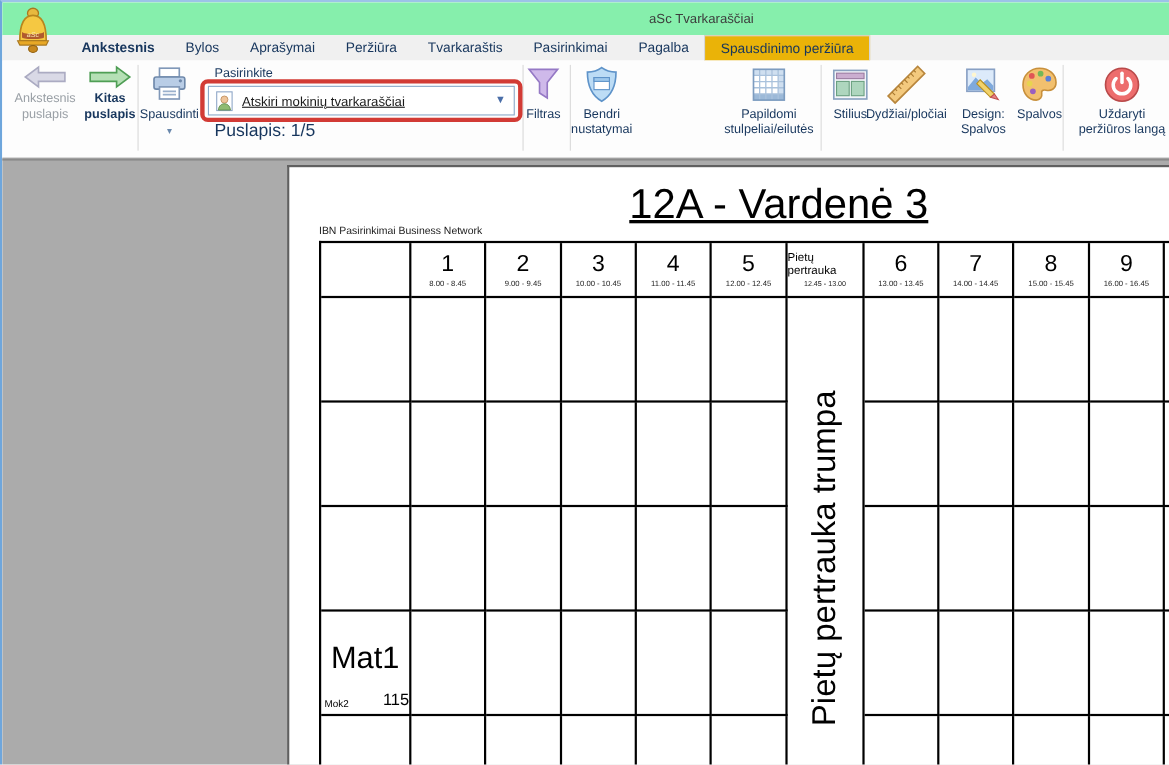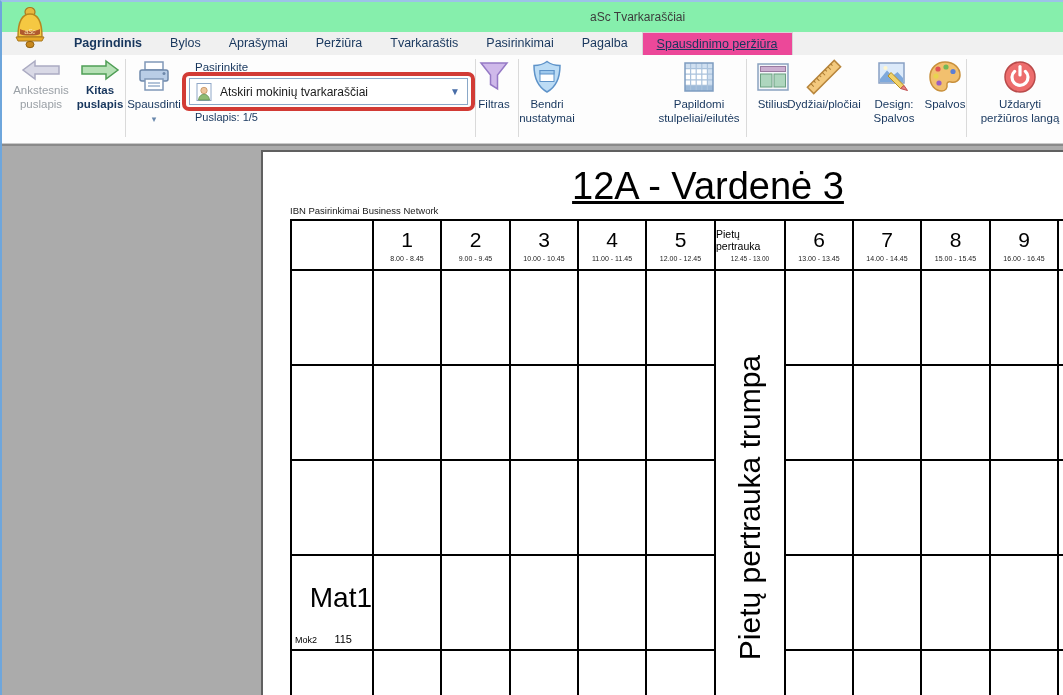--- a/index.html
+++ b/index.html
@@ -10,39 +10,39 @@
   
   .titlebar { position:absolute; left:0; top:0; width:100%; height:30px; background:#86efac; }
   .window-title { position:absolute; left:588px; top:8px; font-size:12px; color:#3c3c3c; }
   .logo { position:absolute; left:8px; top:3px; width:40px; height:46px; z-index:6; }
 
   
   .menubar { position:absolute; left:0; top:30px; width:100%; height:23px; background:#f0f0f0; }
   .tabs { position:absolute; left:58px; top:0; height:23px; display:flex; align-items:stretch; }
   .tab { padding:4px 14px 0 14px; font-size:12.5px; color:#17365d; white-space:nowrap; cursor:default; }
   .tab.bold { font-weight:bold; }
-  .tab.active { background:#ec4899; border:1px solid #d6d6d6; border-bottom:none;text-decoration:underline; }
+  .tab.active { background:#eab308; border:1px solid #d6d6d6; border-bottom:none; }
 
   
   .toolbar { position:absolute; left:0; top:53px; width:100%; height:89px; background:#fdfdfd;
              border-bottom:1px solid #c9c9c9; }
   .tbtn { position:absolute; top:4px; text-align:center; color:#17365d; font-size:11.5px; line-height:14px; }
   .tbtn .ic { display:block; margin:0 auto 2px auto; }
   .tbtn .lbl { display:block; }
   .tbtn.disabled { color:#9aa0a6; }
   .tbtn.bold .lbl { font-weight:bold; }
   .sep { position:absolute; top:4px; width:1px; height:78px; background:#dadada; }
   .mini-caret { color:#6a88ac; font-size:9px; display:block; margin-top:1px; }
 
   .select-label { position:absolute; left:193px; top:6px; font-size:11.5px; color:#17365d; }
   .combo { position:absolute; left:187px; top:23px; width:279px; height:27px; background:#fff;
            border:1px solid #8aa8c8; display:flex; align-items:center; padding:0 4px; }
-  .combo-text { font-size:12px; color:#1a1a1a; margin-left:6px; flex:1; white-space:nowrap; }
+  .combo-text { font-size:12px; color:#1a1a1a; margin-left:6px; flex:1; white-space:nowrap;text-decoration:underline; }
   .combo-arrow { color:#4a6ea8; font-size:10px; padding:0 3px; }
-  .page-label { position:absolute; left:193px; top:56px; font-size:11px; color:#17365d; }
+  .page-label { position:absolute; left:193px; top:56px; font-size:16px; color:#17365d; }
   .red-box { position:absolute; left:180px; top:17px; width:293px; height:39px;
              border:4px solid #d23b35; border-radius:7px; z-index:5; pointer-events:none; }
 
   
   .preview { position:absolute; left:0; top:142px; width:100%; height:553px; background:#ababab;
              border-top:2px solid #8a8a8a; overflow:hidden; }
   .paper { position:absolute; left:259px; top:4px; width:860px; height:760px; background:#fff;
            border-left:2px solid #606060; border-top:2px solid #606060; }
   .pp-title { position:absolute; left:140px; top:13px; width:610px; text-align:center;
               font-size:38px; color:#000;text-decoration:underline; }
@@ -54,43 +54,43 @@
          border-left:2px solid #000; border-top:2px solid #000; background:#fff; }
   .cell { border-right:2px solid #000; border-bottom:2px solid #000; position:relative; }
   .hcell { display:flex; flex-direction:column; align-items:center; justify-content:center; }
   .hnum { font-size:21px; color:#000; }
   .htime { font-size:7px; color:#222; margin-top:3px; }
   .lunch-h .hnum { font-size:10.5px; }
   .lunch-h .htime { font-size:6.5px; }
   .dcell { display:flex; align-items:center; justify-content:center; font-size:42px; color:#000; }
   .lunch-body { grid-column:7; grid-row:2 / span 5; display:flex; align-items:center; justify-content:center; }
   .vtext { writing-mode:vertical-rl; transform:rotate(180deg); font-size:30px; color:#000; white-space:nowrap; }
-  .lesson { display:flex; align-items:center; justify-content:flex-end; }
+  .lesson { display:flex; align-items:center; justify-content:center; }
   .lesson .subj { font-size:28px; margin-bottom:10px; }
   .lesson .teacher { position:absolute; left:3px; bottom:4px; font-size:9px; }
-  .lesson .room { position:absolute; right:20px; bottom:4px; font-size:11px; }
+  .lesson .room { position:absolute; right:0; bottom:4px; font-size:15px; }
 </style>
 </head>
 <body>
 
 <div class="titlebar">
   <span class="window-title">aSc Tvarkaraščiai</span>
 </div>
 <svg class="logo" viewBox="0 0 40 46">
   <ellipse cx="20" cy="7" rx="5" ry="4.5" fill="#e8b93e" stroke="#a87820" stroke-width="1.2"></ellipse>
   <path d="M8 32 C8 18 11 9 20 9 C29 9 32 18 32 32 Z" fill="#f5c842" stroke="#b8861e" stroke-width="1.5"></path>
   <path d="M10 24 C13 26.5 27 26.5 30 24 L30 29 C27 31 13 31 10 29 Z" fill="#b05a2e"></path>
   <text x="20" y="28.5" font-size="6.5" fill="#f8e8b0" text-anchor="middle" font-style="italic">aSc</text>
   <path d="M6 32 H34 L32 36 H8 Z" fill="#e8a826" stroke="#a87820" stroke-width="1"></path>
   <ellipse cx="20" cy="39.5" rx="4" ry="3.2" fill="#c8881e" stroke="#906010" stroke-width="1"></ellipse>
 </svg>
 
 <div class="menubar">
   <div class="tabs">
-    <div class="tab bold">Pagrindinis</div>
+    <div class="tab bold">Ankstesnis</div>
     <div class="tab">Bylos</div>
     <div class="tab">Aprašymai</div>
     <div class="tab">Peržiūra</div>
     <div class="tab">Tvarkaraštis</div>
     <div class="tab">Pasirinkimai</div>
     <div class="tab">Pagalba</div>
     <div class="tab active">Spausdinimo peržiūra</div>
   </div>
 </div>
 

